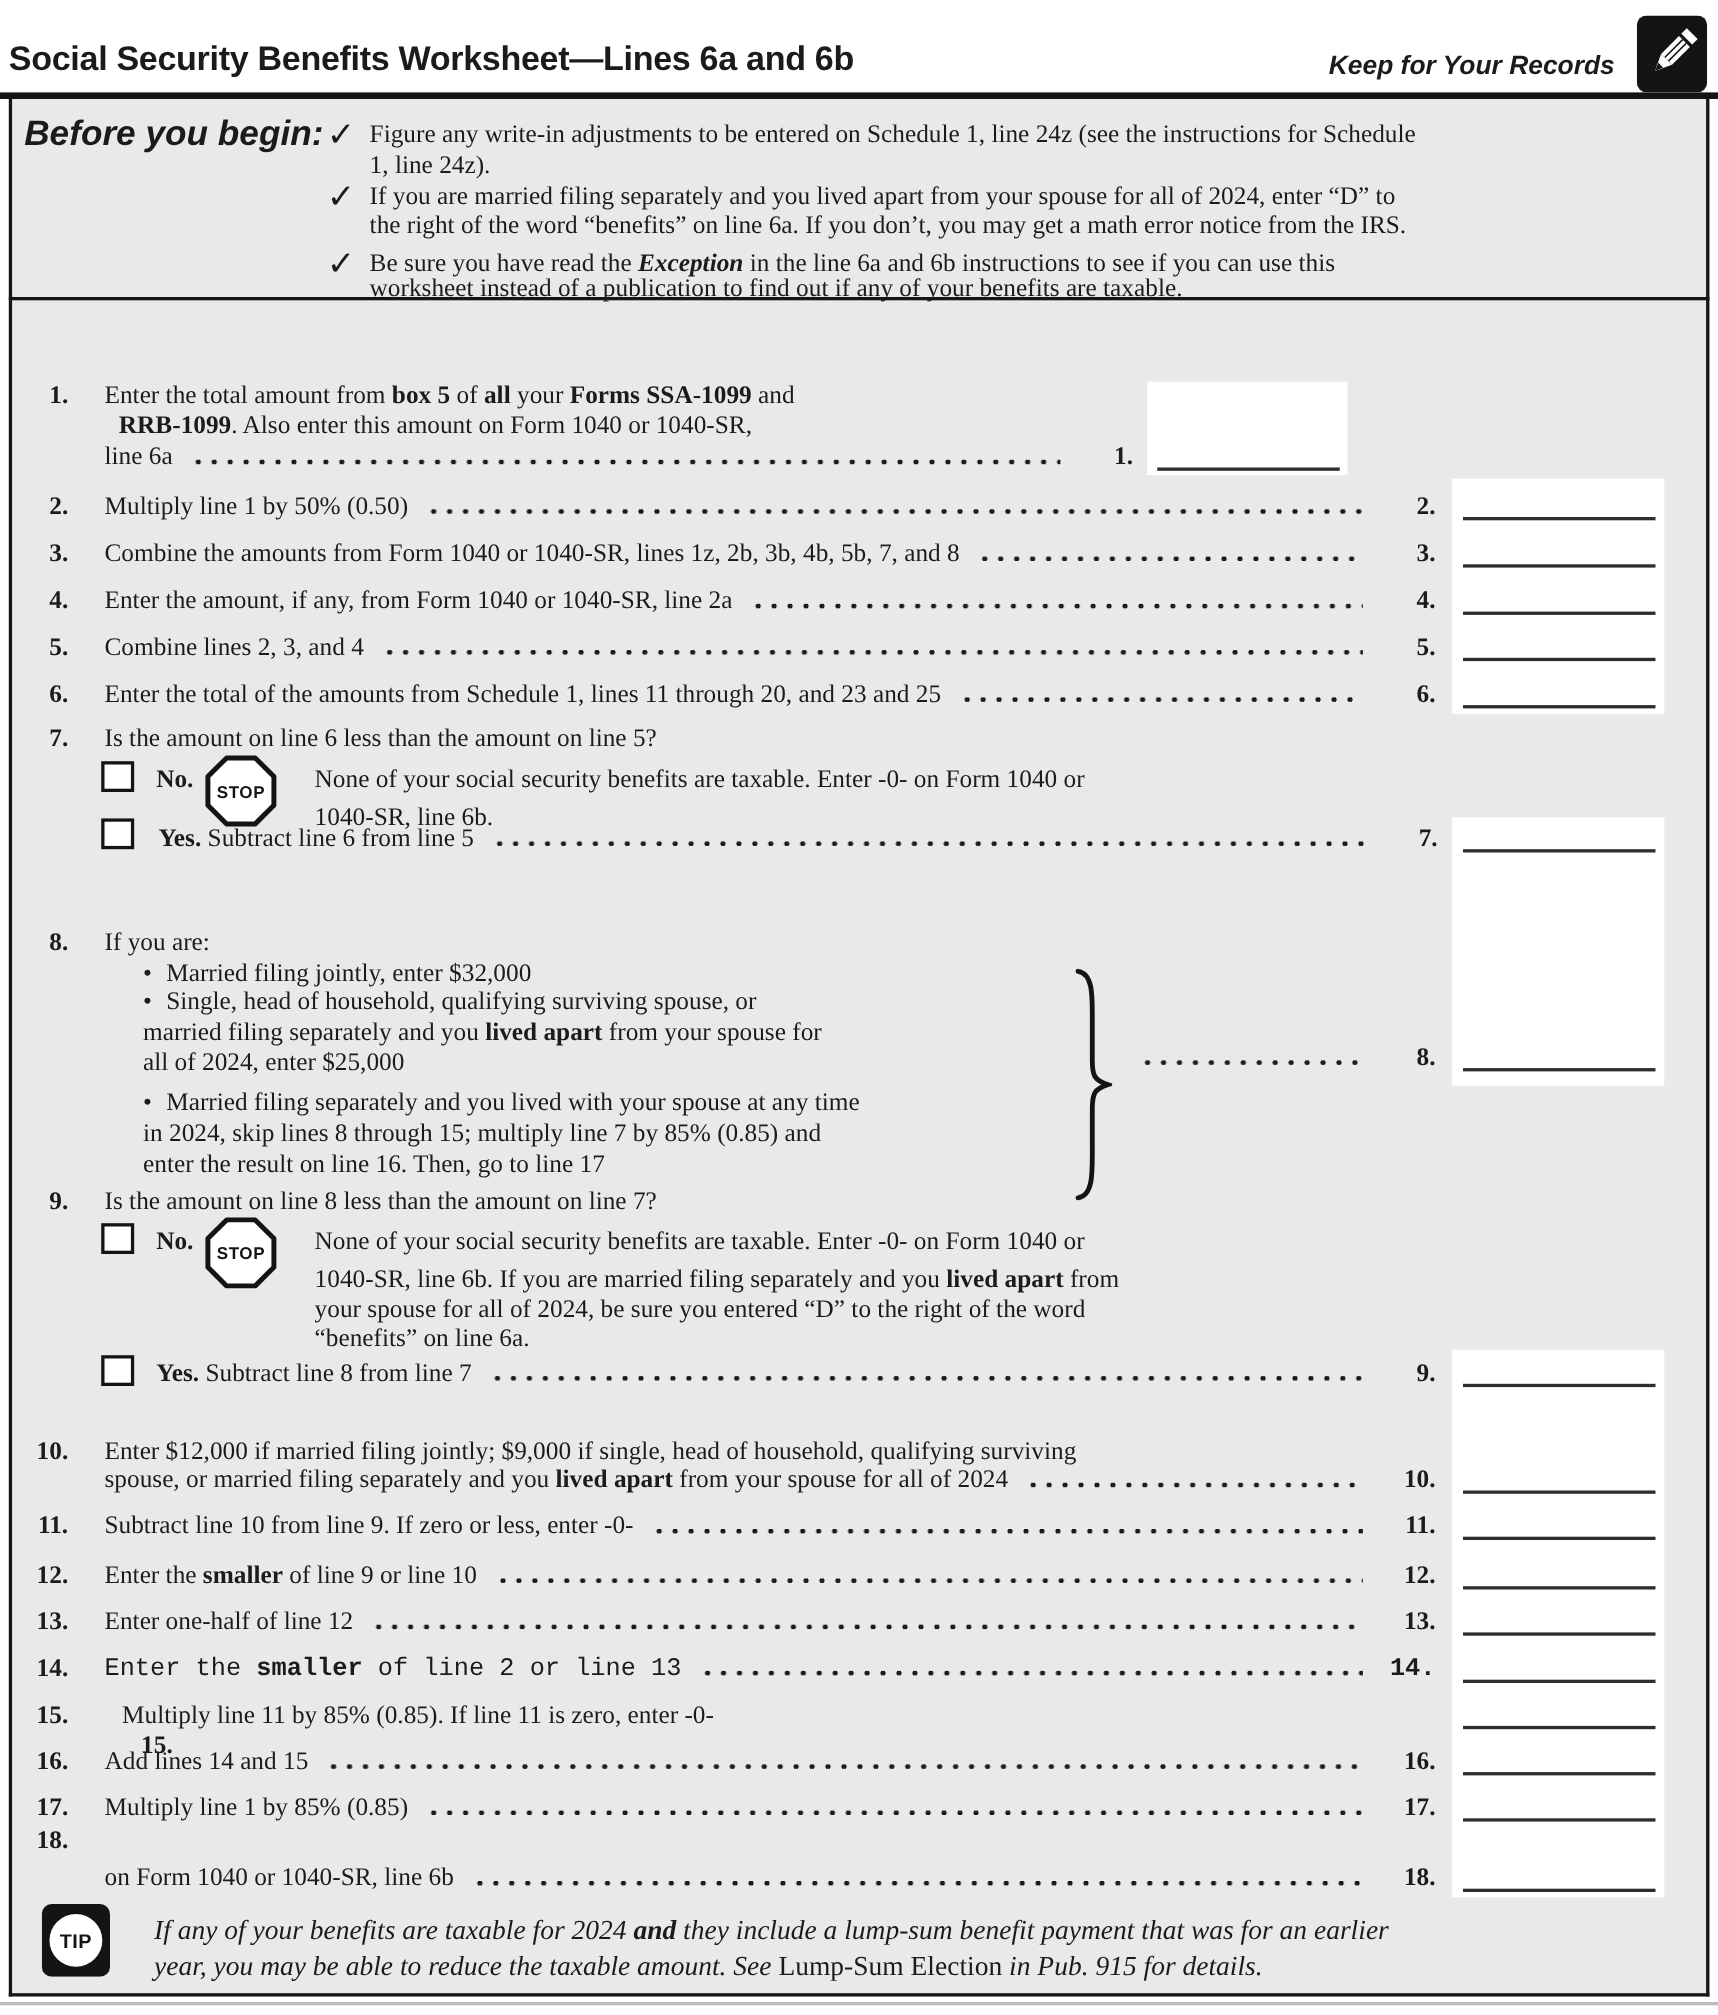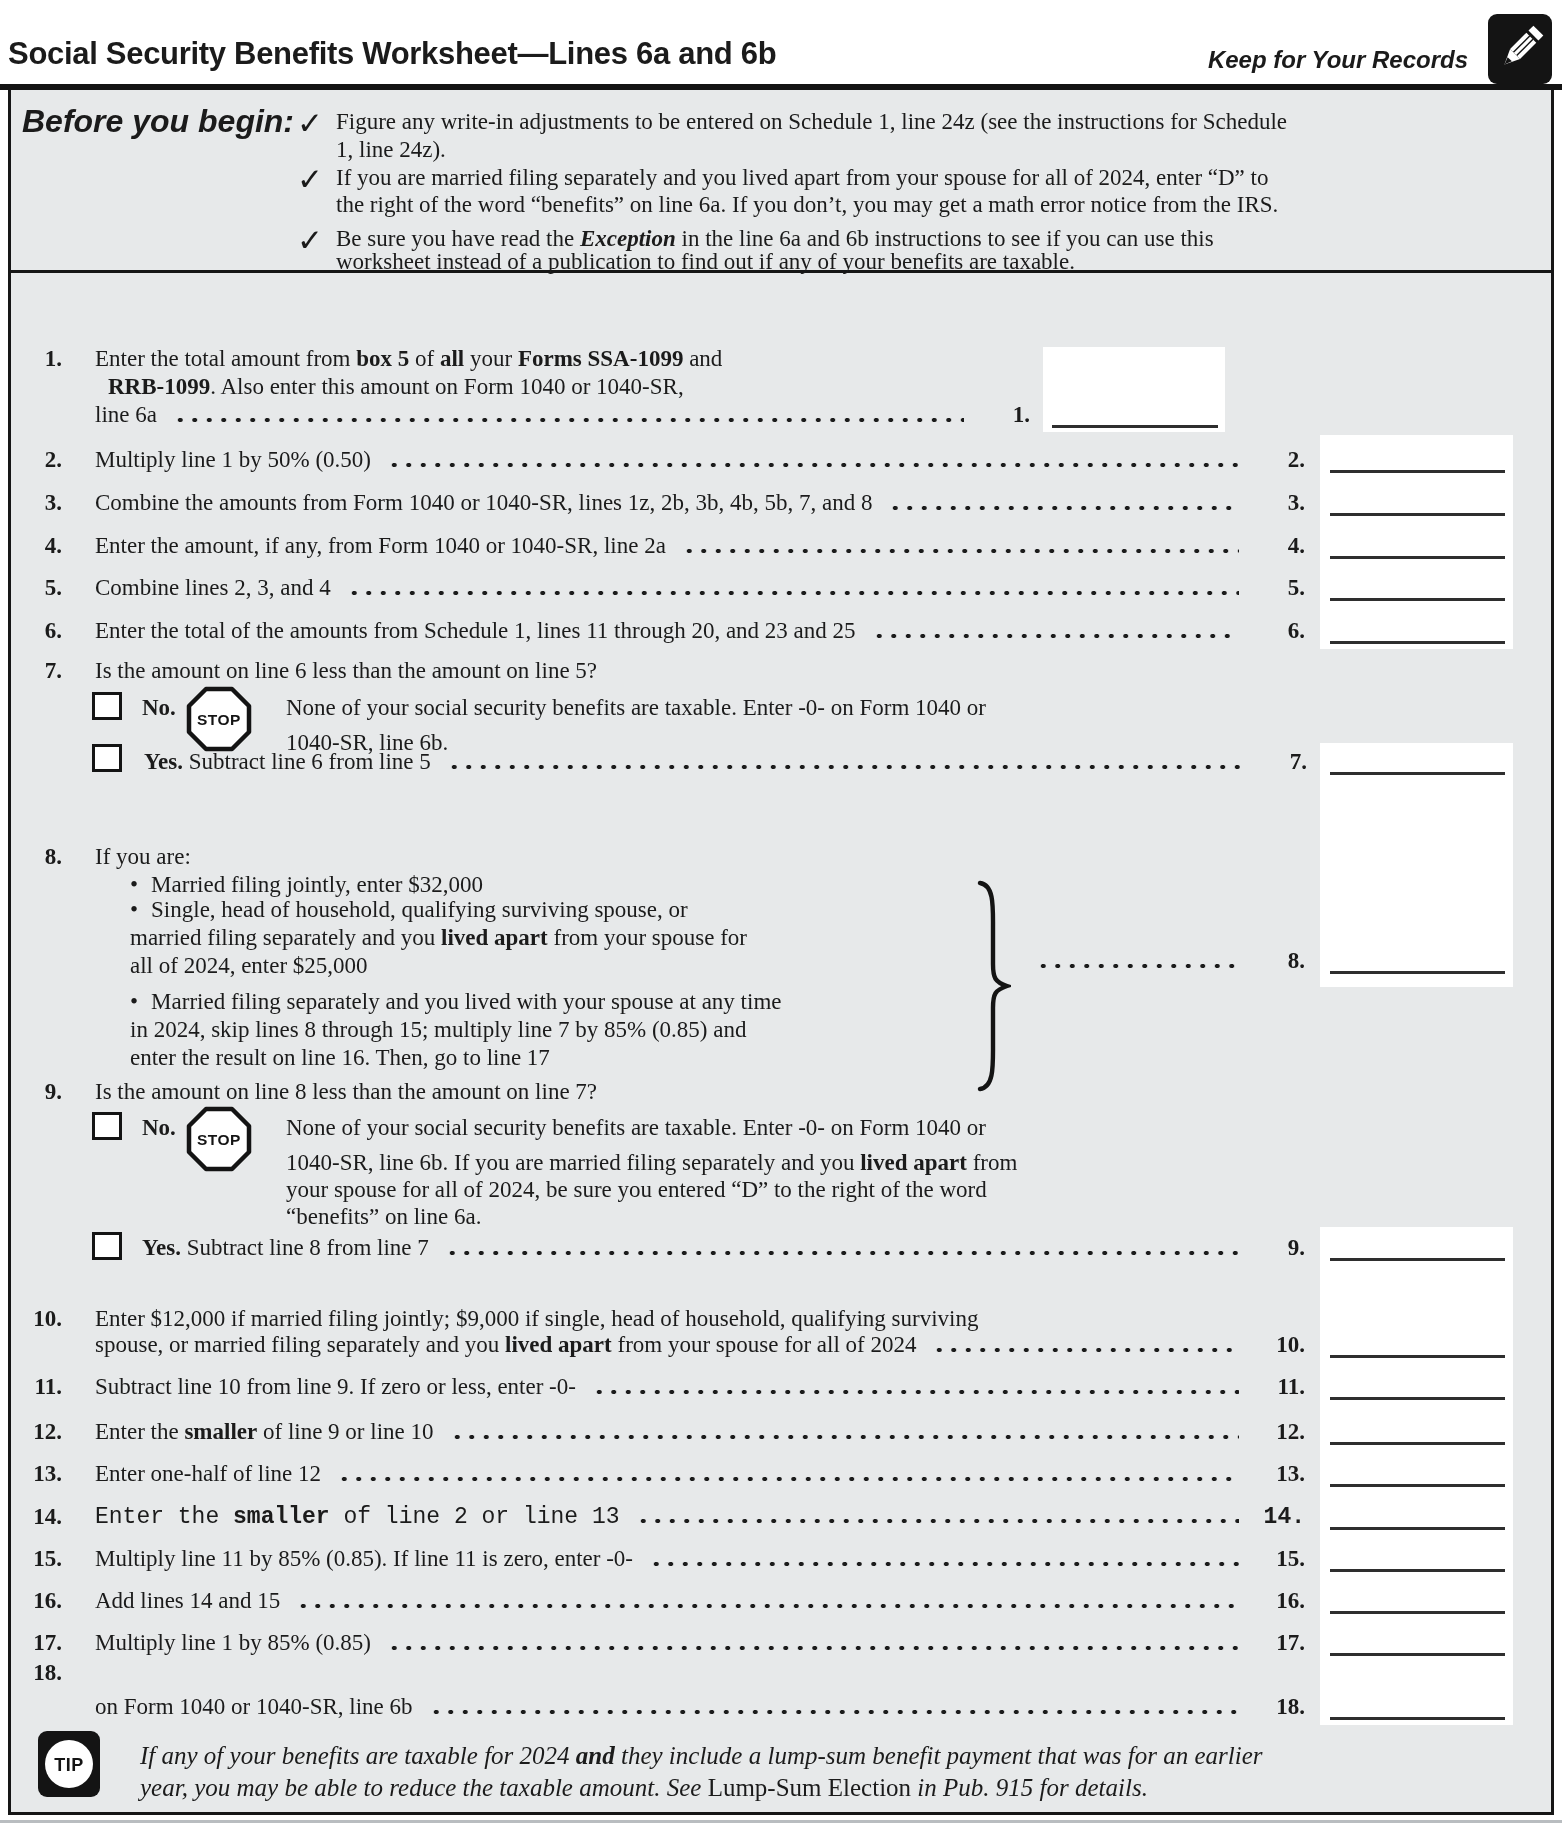--- a/index.html
+++ b/index.html
@@ -222,21 +222,21 @@
     <span class="leader"></span>
     <span class="rn">13.</span>
   </div>
   <div class="abs ser num" style="top:1503px;">14.</div>
   <div class="abs ser row" style="left:95px; top:1503px; width:1210px;font-family:Liberation Mono, monospace;">
     <span><span>Enter the </span><span class="b">smaller</span><span> of line 2 or line 13</span></span>
     <span class="leader"></span>
     <span class="rn">14.</span>
   </div>
   <div class="abs ser num" style="top:1545px;">15.</div>
-  <div class="abs ser row" style="left:95px; top:1545px; width:1210px;">
+  <div class="abs ser row" style="left:95px; top:1545px; width:1210px;flex-direction:column;">
     <span><span>Multiply line 11 by 85% (0.85). If line 11 is zero, enter -0-</span></span>
     <span class="leader"></span>
     <span class="rn">15.</span>
   </div>
   <div class="abs ser num" style="top:1587px;">16.</div>
   <div class="abs ser row" style="left:95px; top:1587px; width:1210px;">
     <span><span>Add lines 14 and 15</span></span>
     <span class="leader"></span>
     <span class="rn">16.</span>
   </div>

